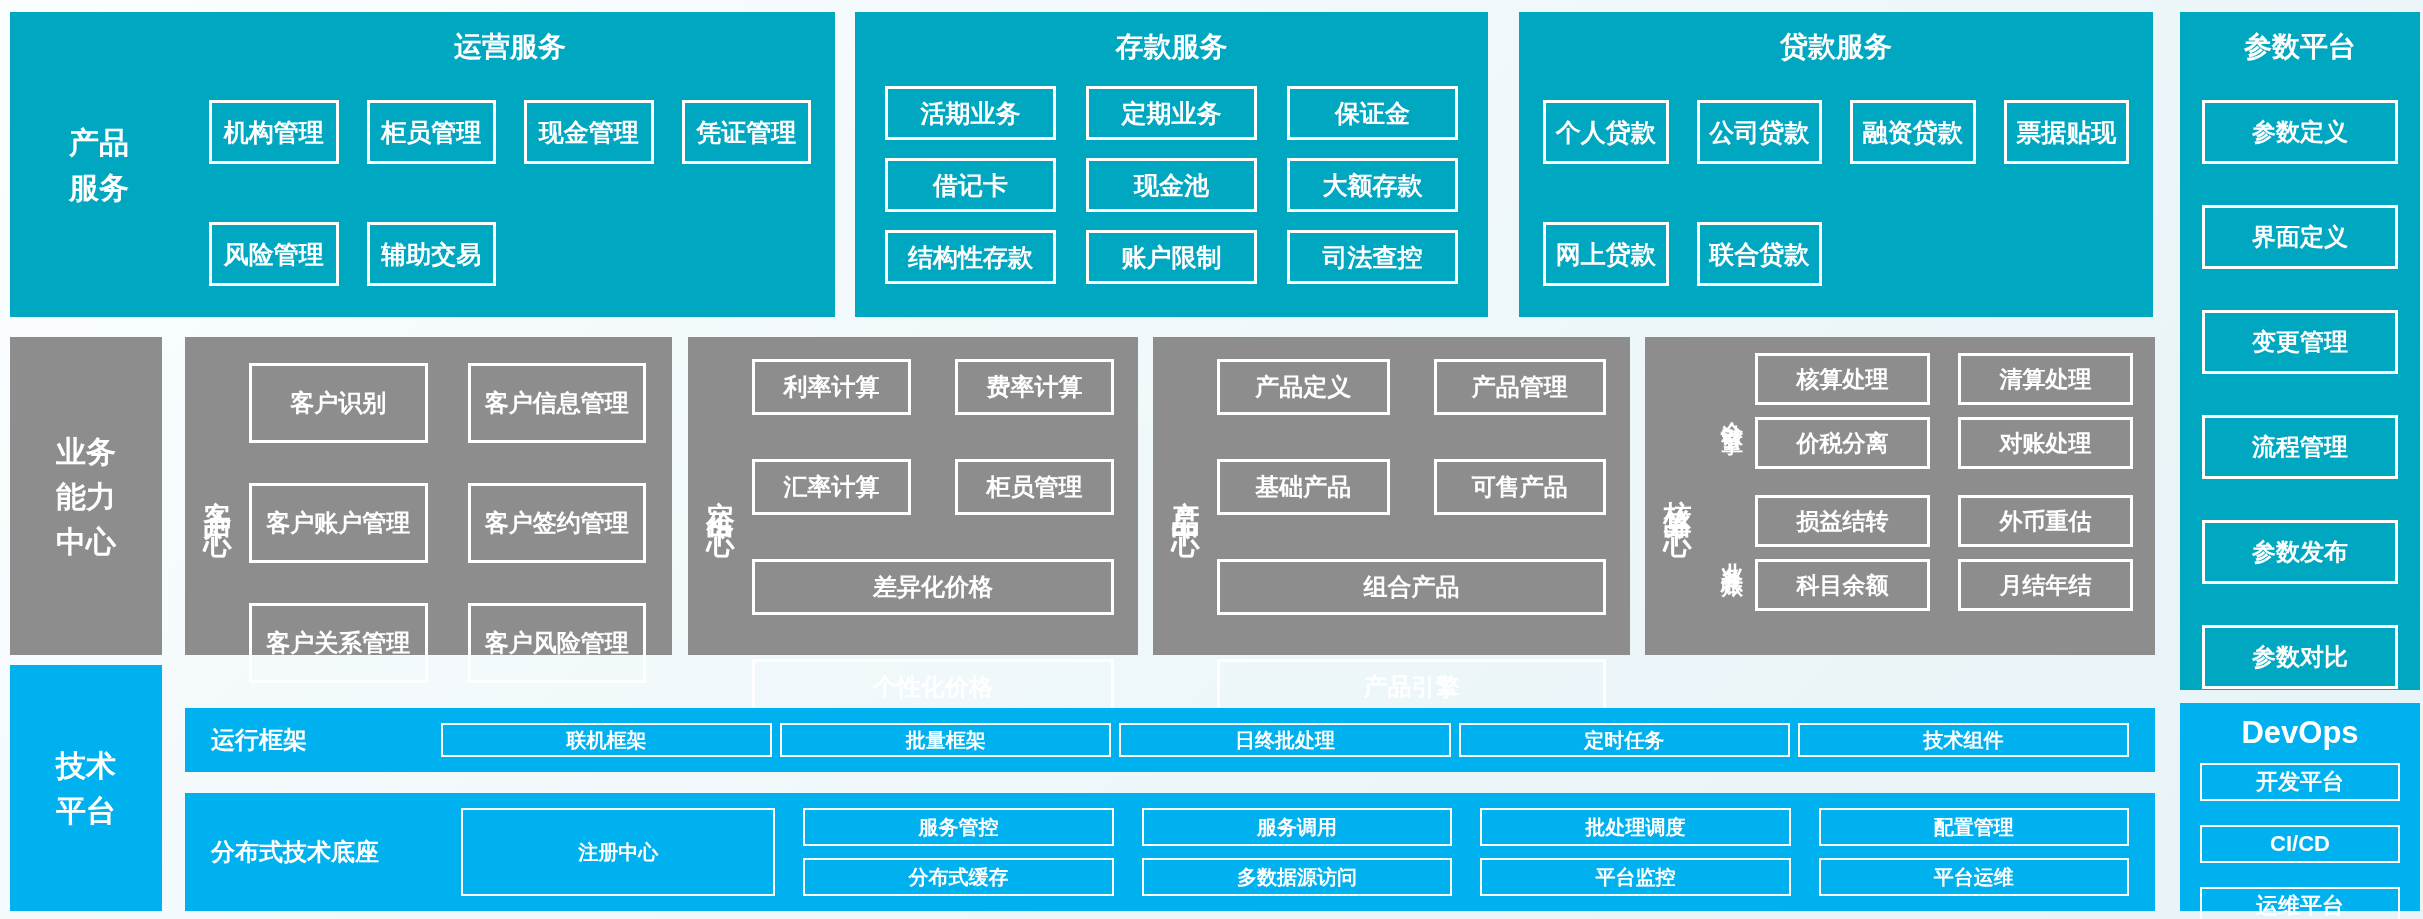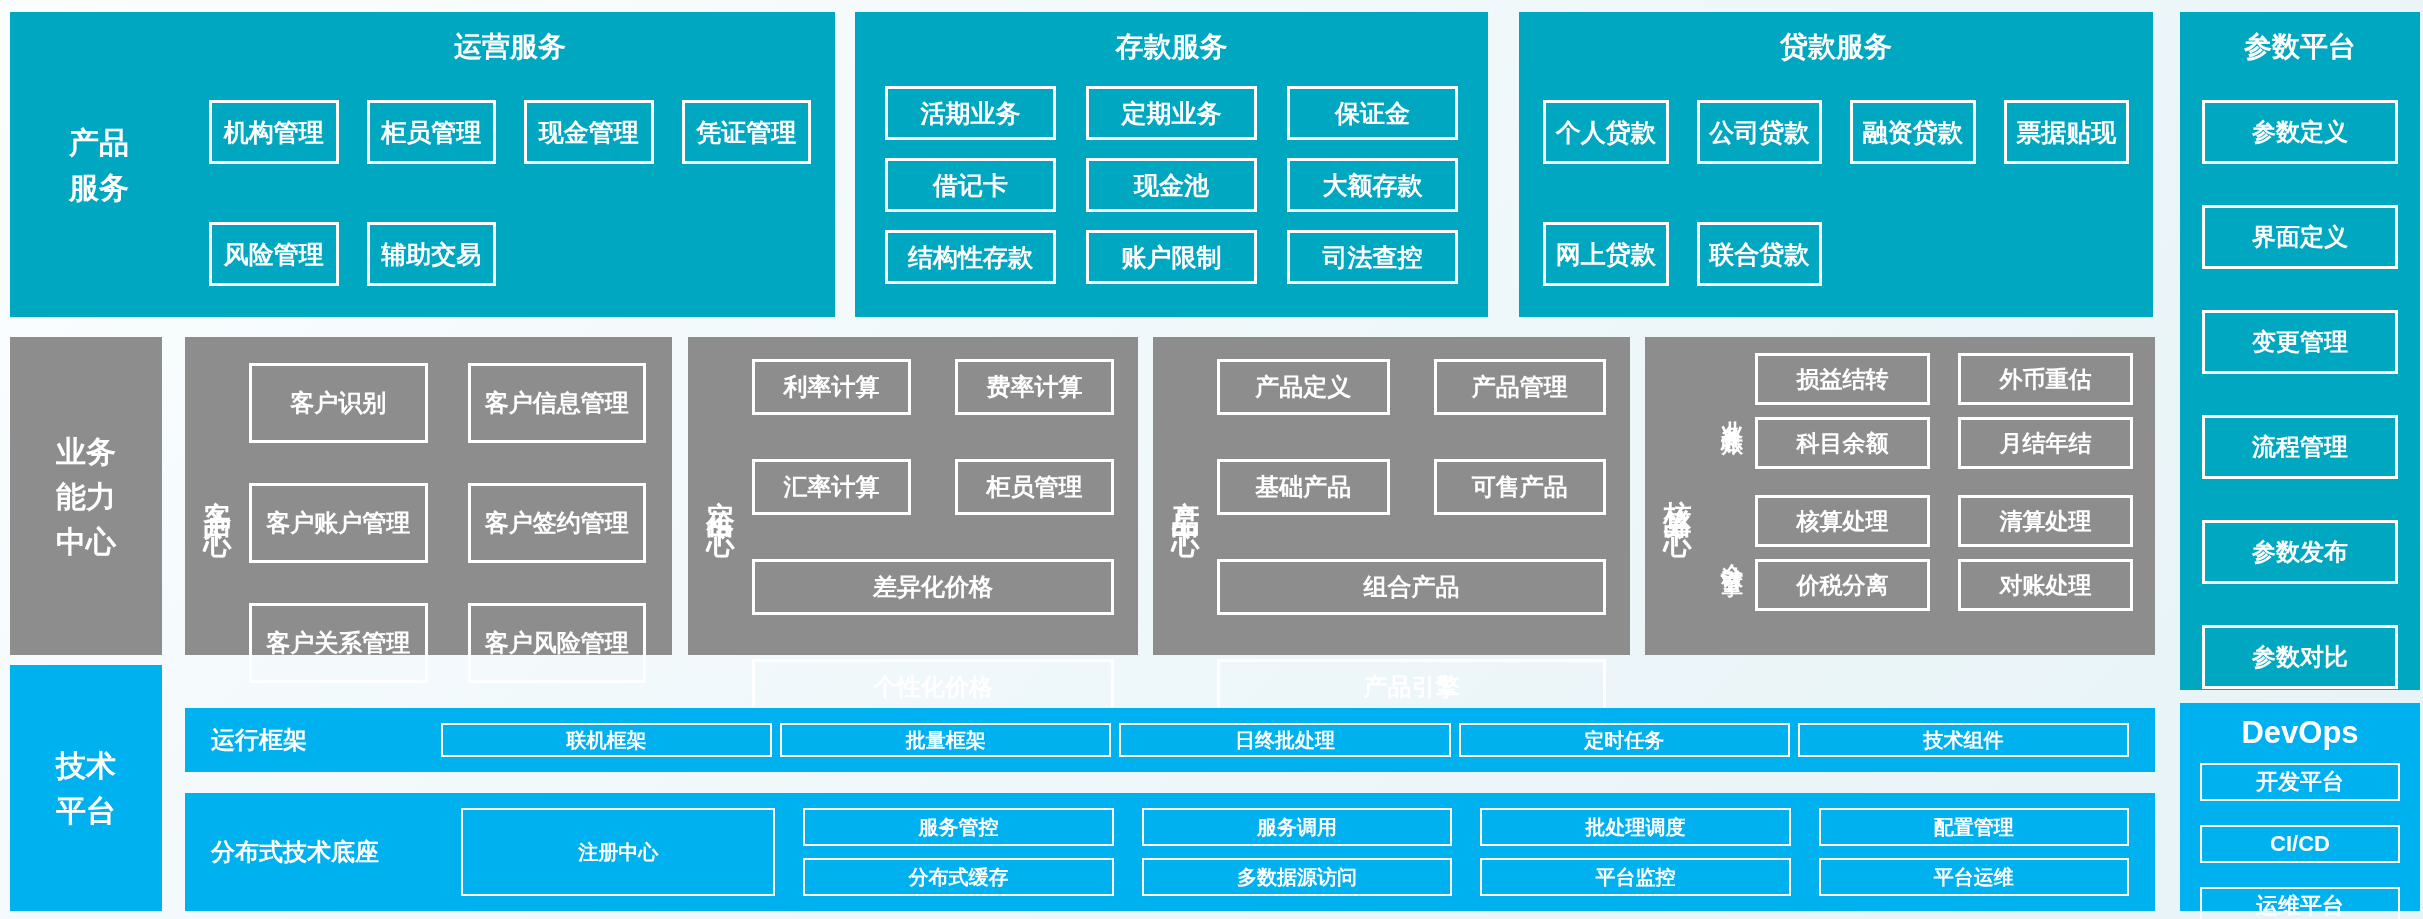--- a/index.html
+++ b/index.html
@@ -206,37 +206,37 @@
       <div class="box">可售产品</div>
       <div class="box span2">组合产品</div>
       <div class="box span2">产品引擎</div>
     </div>
   </div>
 
   <div class="block gray center-sec" id="sec-accounting">
     <div class="vlabel">核算中心</div>
     <div class="acct-groups">
       <div class="acct-group">
+        <div class="sub-vlabel">会计引擎</div>
+        <div class="grid-acct">
+          <div class="box">核算处理</div>
+          <div class="box">清算处理</div>
+          <div class="box">价税分离</div>
+          <div class="box">对账处理</div>
+        </div>
+      </div>
+      <div class="acct-group">
         <div class="sub-vlabel">业务总账</div>
         <div class="grid-acct">
           <div class="box">损益结转</div>
           <div class="box">外币重估</div>
           <div class="box">科目余额</div>
           <div class="box">月结年结</div>
         </div>
       </div>
-      <div class="acct-group">
-        <div class="sub-vlabel">会计引擎</div>
-        <div class="grid-acct">
-          <div class="box">核算处理</div>
-          <div class="box">清算处理</div>
-          <div class="box">价税分离</div>
-          <div class="box">对账处理</div>
-        </div>
-      </div>
     </div>
   </div>
 
   <div class="block blue bar" id="bar-runtime">
     <div class="bar-label">运行框架</div>
     <div class="box">联机框架</div>
     <div class="box">批量框架</div>
     <div class="box">日终批处理</div>
     <div class="box">定时任务</div>
     <div class="box">技术组件</div>

